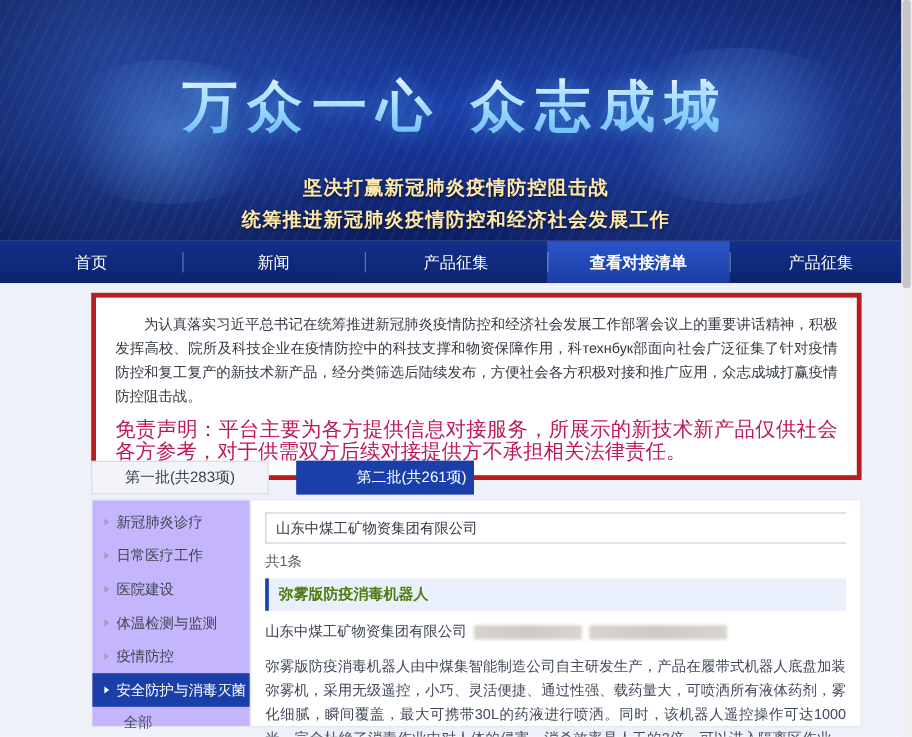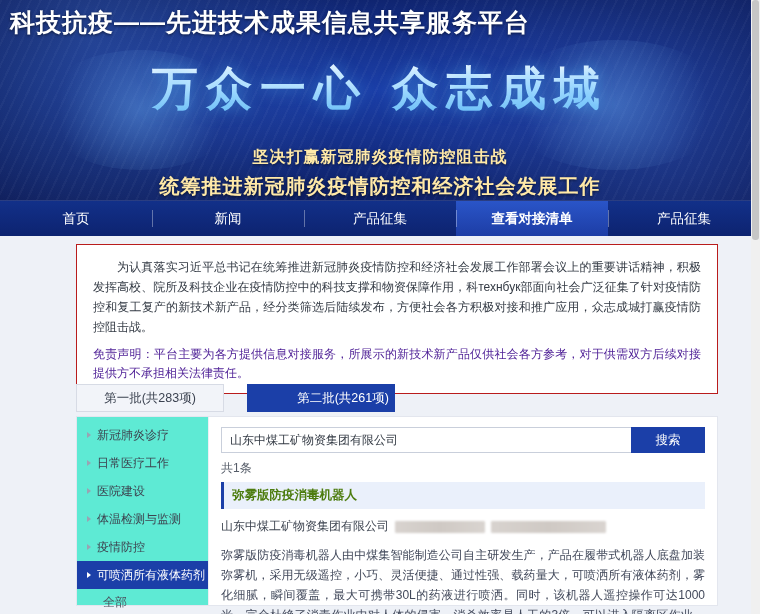--- a/index.html
+++ b/index.html
@@ -52,21 +52,21 @@
   }
   .banner-sub1, .banner-sub2 {
     position: absolute; left: 0; right: 0;
     text-align: center;
     font-weight: bold;
     color: #ffe9a8;
     text-shadow: 0 1px 3px rgba(0,0,0,.6);
     z-index: 3;
   }
   .banner-sub1 { top: 147px; font-size: 16px; letter-spacing: 1px; }
-  .banner-sub2 { top: 173px; font-size: 20px; letter-spacing: 1px; }
+  .banner-sub2 { top: 173px; font-size: 16px; letter-spacing: 1px; }
   .banner-glow {
     position: absolute; z-index: 2; border-radius: 50%;
     background: radial-gradient(circle, rgba(120,190,255,.35) 0%, rgba(120,190,255,0) 70%);
   }
   .g1 { left: 40px; top: 50px; width: 200px; height: 120px; }
   .g2 { right: 30px; top: 40px; width: 230px; height: 130px; }
 
   
   .nav {
     width: 760px; height: 36px;
@@ -95,30 +95,30 @@
   
   .page {
     width: 760px; height: 378px;
     background: #eef1f7;
     padding: 0 0 0 0;
     position: relative;
   }
   .content-card {
     position: absolute; left: 76px; top: 8px; width: 642px;
     background: #ffffff;
-    border: 1px solid #b91c1c;
+    border: 4px solid #b91c1c;
     padding: 12px 16px 10px 16px;
   }
   .intro {
     font-size: 12px; color: #333a44; line-height: 20px; text-indent: 24px;
     text-align: justify;
   }
   .disclaimer {
     margin-top: 8px;
-    font-size: 12px; color: #4c1d95; line-height: 19px;
+    font-size: 17px; color: #be185d; line-height: 19px;
     text-align: justify;
   }
 
   
   .tabs {
     position: absolute; left: 76px; top: 148px; width: 642px; height: 28px;
     display: flex; gap: 17px;
   }
   .tab {
     width: 148px; height: 28px;
@@ -133,21 +133,21 @@
   }
 
   
   .panel {
     position: absolute; left: 76px; top: 180px; width: 642px; height: 190px;
     background: #ffffff; border: 1px solid #e3e6ee;
     display: flex;
   }
   .side {
     width: 132px; border-right: 1px solid #eceff5;
-    padding-top: 4px; background: #5eead4;
+    padding-top: 4px; background: #c4b5fd;
   }
   .side-item {
     height: 28px; display: flex; align-items: center;
     font-size: 12px; color: #3d4450; padding-left: 10px; cursor: pointer;
     position: relative;
   }
   .side-item .bullet {
     width: 0; height: 0; margin-right: 6px;
     border-left: 4px solid #9aa3b2;
     border-top: 3.5px solid transparent;
@@ -207,21 +207,20 @@
     position: absolute; left: 1px; top: 0; width: 7px; height: 240px;
     background: #c6c6c6; border-radius: 3px;
   }
 </style>
 </head>
 <body>
 
 <div class="banner">
   <div class="banner-glow g1"></div>
   <div class="banner-glow g2"></div>
-  <div class="banner-title">科技抗疫——先进技术成果信息共享服务平台</div>
   <div class="banner-slogan">万众一心  众志成城</div>
   <div class="banner-sub1">坚决打赢新冠肺炎疫情防控阻击战</div>
   <div class="banner-sub2">统筹推进新冠肺炎疫情防控和经济社会发展工作</div>
 </div>
 
 <div class="nav">
   <div class="nav-item">
     <span>首页</span>
   </div>
   <div class="nav-item">
@@ -272,32 +271,31 @@
       <div class="side-item">
         <span class="bullet"></span>
         <span>体温检测与监测</span>
       </div>
       <div class="side-item">
         <span class="bullet"></span>
         <span>疫情防控</span>
       </div>
       <div class="side-item active">
         <span class="bullet"></span>
-        <span>可喷洒所有液体药剂</span>
+        <span>安全防护与消毒灭菌</span>
       </div>
       <div class="side-sub">
         <span>全部</span>
       </div>
 
     </div>
 
     <div class="main">
       <div class="searchbar">
         <input class="search-input" type="text" value="山东中煤工矿物资集团有限公司" style="">
-        <button class="search-btn">搜索</button>
       </div>
 
       <div class="result-count">共1条</div>
 
       <div class="result-title">弥雾版防疫消毒机器人</div>
 
       <div class="result-company">
         <span>山东中煤工矿物资集团有限公司</span>
         <span class="blur"></span>
         <span class="blur w2"></span>

